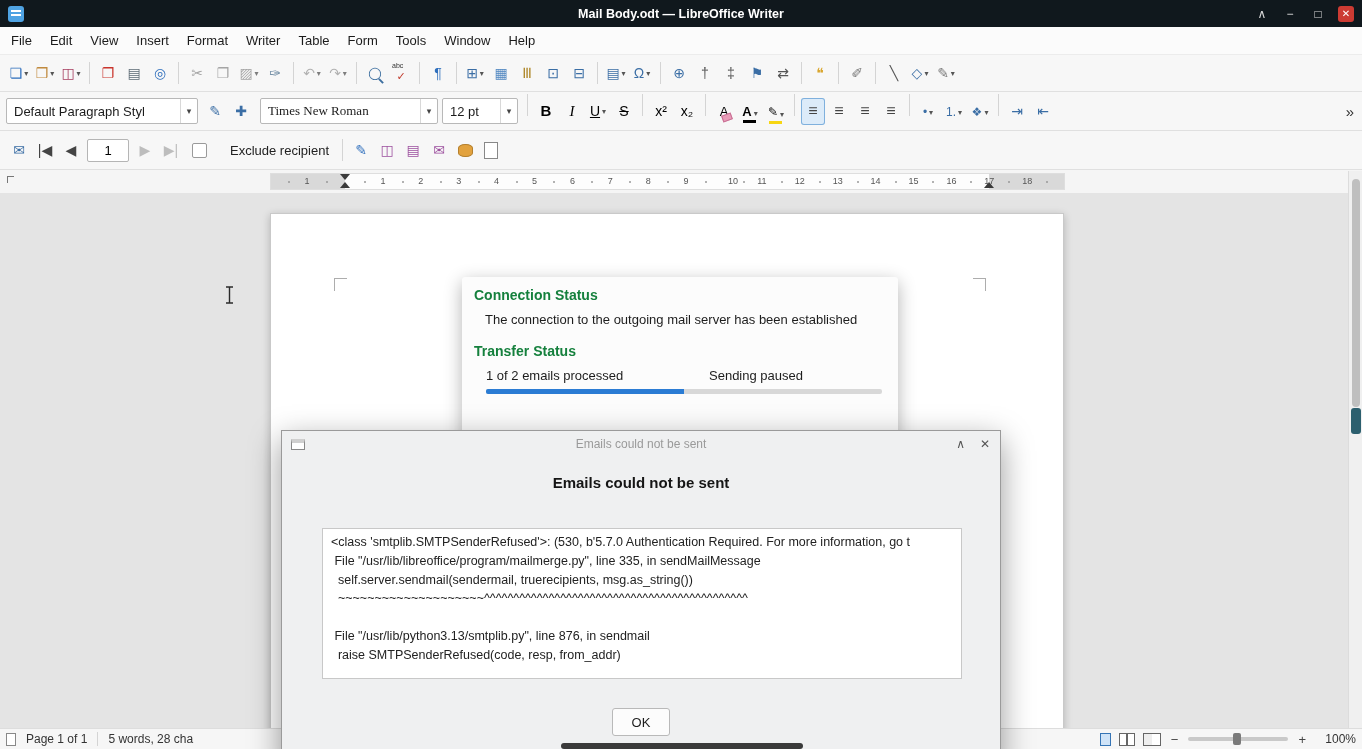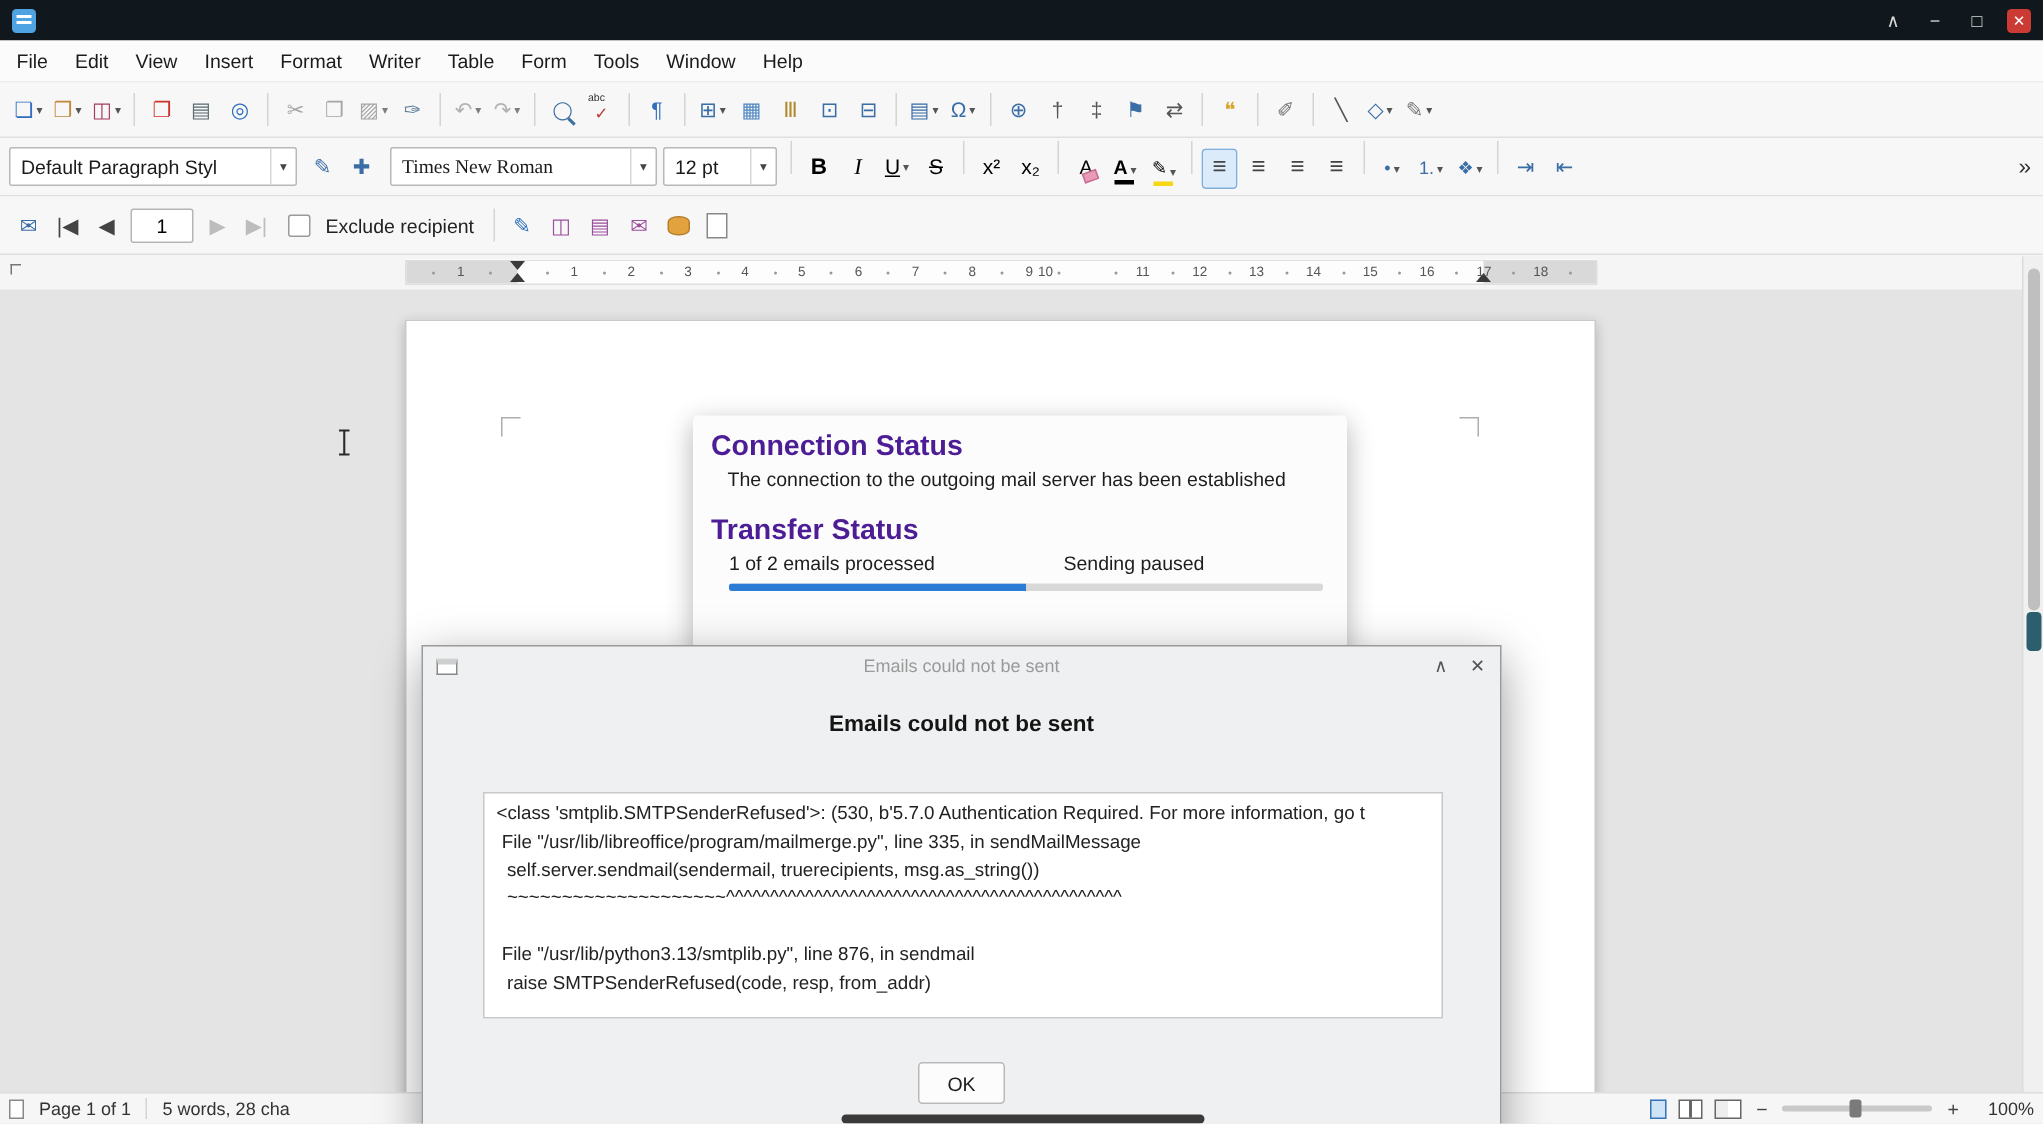--- a/index.html
+++ b/index.html
@@ -24,21 +24,21 @@
   .tb1 { top:55px; height:37px; }
   .tb2 { top:92px; height:39px; }
   .tb3 { top:131px; height:39px; }
   .tbtn { display:inline-flex; align-items:center; justify-content:center; min-width:24px; height:27px; margin:0 1px; border-radius:3px; position:relative; }
   .tbtn .glyph { font-size:14px; line-height:1; }
   .tbtn.dis { opacity:.75; }
   .tbtn.act { background:#dcebf9; box-shadow:inset 0 0 0 1px #7fb0dd; }
   .dd { font-size:8px; color:#555; margin-left:2px; }
   .tsep { width:1px; height:22px; background:#d4d4d4; margin:0 5px; display:inline-block; }
   .tinput { width:42px; height:23px; border:1px solid #b5b5b5; border-radius:2px; background:#fff; font-size:13px; text-align:center; font-family:"Liberation Sans",sans-serif; margin:0 3px; }
-  .tcheck { display:inline-flex; align-items:flex-end; gap:10px; margin:0 8px; }
+  .tcheck { display:inline-flex; align-items:flex-end; gap:23px; margin:0 8px; }
   .cbox { width:15px; height:15px; background:#fff; border:1px solid #9a9a9a; border-radius:2px; }
   .clabel { font-size:13px; color:#222; }
   .cyl { width:15px; height:13px; background:#e2a23e; border:1px solid #b5802e; border-radius:7px/4px; }
   .rectic { width:14px; height:17px; background:#fff; border:1px solid #888; }
   .mag .glyph { font-size:12px; }
   .mag::after { content:""; position:absolute; width:2px; height:6px; background:#3c6e9f; transform:rotate(-45deg); bottom:3px; right:5px; }
   .spell::before { content:"abc"; position:absolute; top:2px; left:3px; font-size:7px; color:#333; }
   .spell .glyph { margin-top:6px; font-size:11px; }
 
   
@@ -76,21 +76,21 @@
 
   
   .docarea { position:absolute; top:193px; bottom:21px; left:0; right:0; background:#e4e4e4; overflow:hidden; }
   .page { position:absolute; left:270px; top:20px; width:794px; height:690px; background:#fff; border:1px solid #c9c9c9; box-shadow:0 2px 8px rgba(0,0,0,.22); }
   .corner-tl { position:absolute; left:63px; top:64px; width:13px; height:13px; border-left:1px solid #adadad; border-top:1px solid #adadad; }
   .corner-tr { position:absolute; left:702px; top:64px; width:13px; height:13px; border-right:1px solid #adadad; border-top:1px solid #adadad; }
   .ibeam { position:absolute; left:224px; top:93px; }
 
   
   .send-dlg { position:absolute; left:462px; top:84px; width:436px; height:168px; background:#fcfcfc; border-radius:3px; box-shadow:0 5px 18px rgba(0,0,0,.30); z-index:5; font-size:13px; color:#1d1d1d; }
-  .sd-h1, .sd-h2 { position:absolute; left:12px; font-weight:bold; font-size:19px; color:#4c1d95; }
+  .sd-h1, .sd-h2 { position:absolute; left:12px; font-weight:bold; font-size:14px; color:#15803d; }
   .sd-h1 { top:10px; } .sd-h2 { top:66px; }
   .sd-t1 { position:absolute; left:23px; top:35px; }
   .sd-row { position:absolute; left:24px; top:91px; width:396px; display:flex; }
   .sd-paused { position:absolute; left:223px; }
   .sd-bar { position:absolute; left:24px; top:112px; width:396px; height:5px; background:#d8d8d8; border-radius:2px; overflow:hidden; }
   .sd-fill { height:100%; background:#2b7cd4; }
   .sd-notsent { position:absolute; left:24px; top:126px;margin-top:40px; }
 
   
   .vscroll { position:absolute; right:0; top:171px; width:14px; height:557px; background:#f0f0f0; border-left:1px solid #dcdcdc; z-index:2; }
@@ -125,20 +125,21 @@
   .dlg-ok { position:absolute; left:50%; transform:translateX(-50%); top:277px; width:58px; height:28px; background:#fcfcfc; border:1px solid #b9b9b9; border-radius:3px; font-size:13px; color:#1d1d1d; font-family:"Liberation Sans",sans-serif; }
   .dlg-grip { position:absolute; left:279px; top:312px; width:242px; height:6px; background:#3a3a3a; border-radius:3px; }
 </style>
 </head>
 <body>
 
 <div class="app">
 
   <div class="titlebar">
     <div class="appicon"></div>
+    <div class="title">Mail Body.odt — LibreOffice Writer</div>
     <div class="wcontrols" id="win-controls">
         <span class="wc">∧</span>
         <span class="wc">−</span>
         <span class="wc">□</span>
         <span class="wc close">✕</span>
       </div>
   </div>
 
   <div class="menubar" id="menubar">
       <span class="mitem">File</span>
@@ -394,21 +395,21 @@
     <span class="rnum" style="left: 37.1px;">1</span>
         <span class="rnum" style="left: 112.9px;">1</span>
         <span class="rnum" style="left: 150.8px;">2</span>
         <span class="rnum" style="left: 188.7px;">3</span>
         <span class="rnum" style="left: 226.6px;">4</span>
         <span class="rnum" style="left: 264.5px;">5</span>
         <span class="rnum" style="left: 302.4px;">6</span>
         <span class="rnum" style="left: 340.3px;">7</span>
         <span class="rnum" style="left: 378.2px;">8</span>
         <span class="rnum" style="left: 416.1px;">9</span>
-        <span class="rnum" style="left: 427px;">10</span>
+        <span class="rnum" style="left: 463px;">10</span>
         <span class="rnum" style="left: 491.9px;">11</span>
         <span class="rnum" style="left: 529.8px;">12</span>
         <span class="rnum" style="left: 567.7px;">13</span>
         <span class="rnum" style="left: 605.6px;">14</span>
         <span class="rnum" style="left: 643.5px;">15</span>
         <span class="rnum" style="left: 681.4px;">16</span>
         <span class="rnum" style="left: 719.3px;">17</span>
         <span class="rnum" style="left: 757.2px;">18</span>
         <span class="rdot" style="left: 18.15px;"></span>
         <span class="rdot" style="left: 56.05px;"></span>

